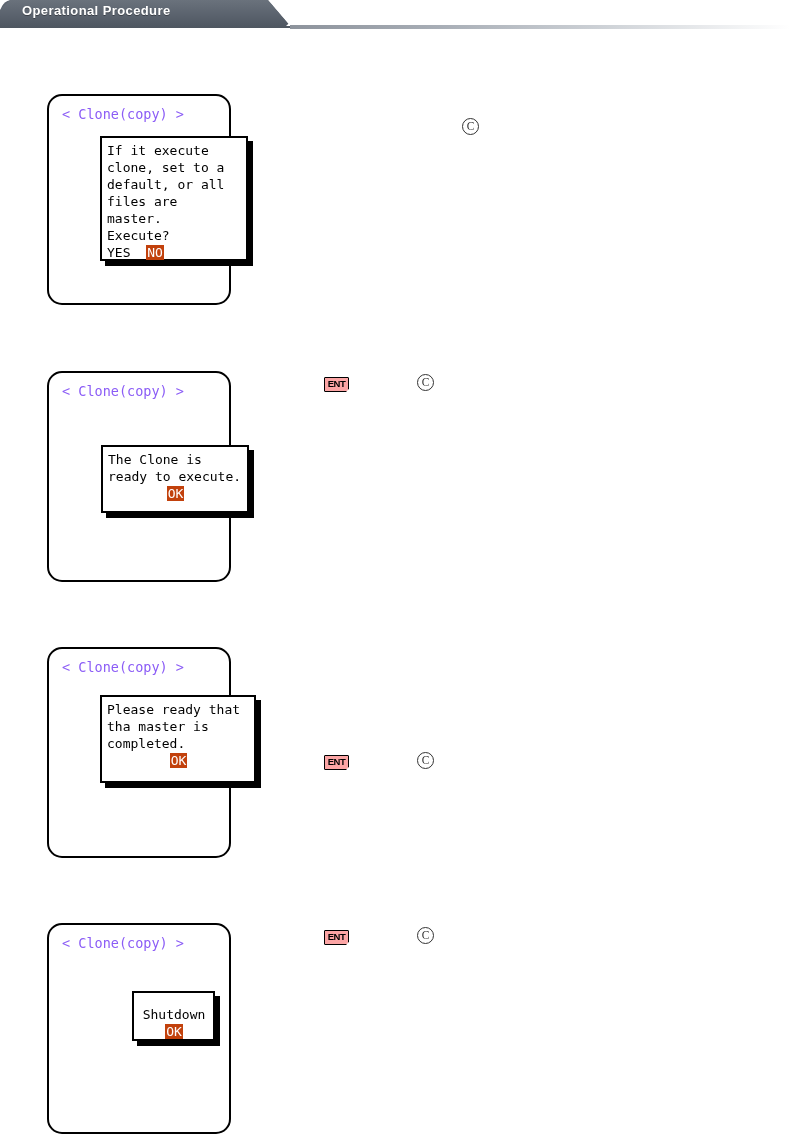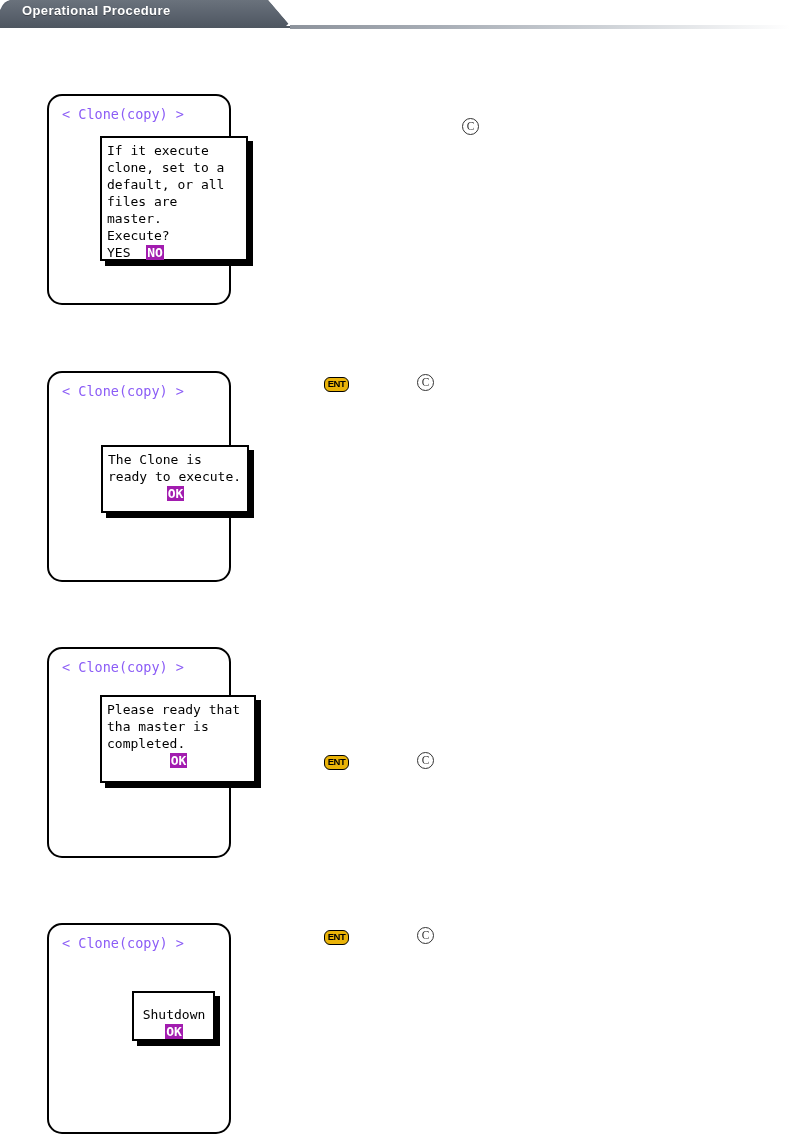--- a/index.html
+++ b/index.html
@@ -113,35 +113,34 @@
   .dialog .line {
     white-space: pre;
     padding: 0;
     margin: 0;
   }
   .dialog .lines {
     padding: 4px 4px 2px 5px;
   }
   .dialog .lines.center { text-align: center; }
   .inv {
-    background: #a21caf;
+    background: #c2410c;
     color: #ffffff;
     padding: 0 1px;
-    font-weight: bold;
   }
 
   
   .ent-key {
     position: absolute;
     box-sizing: border-box;
     width: 25px;
     height: 15px;
     border: 1.5px solid #000;
-    border-radius: 6px;
-    background: #eab308;
+    border-radius: 1px;
+    background: #fca5a5;
     font-family: "Liberation Sans", sans-serif;
     font-size: 9.5px;
     font-weight: bold;
     line-height: 12px;
     text-align: center;
     letter-spacing: -0.5px;
     -webkit-clip-path: polygon(0 0, 100% 0, 100% 78%, 88% 100%, 0 100%);
     clip-path: polygon(0 0, 100% 0, 100% 78%, 88% 100%, 0 100%);
   }
   .c-key {

